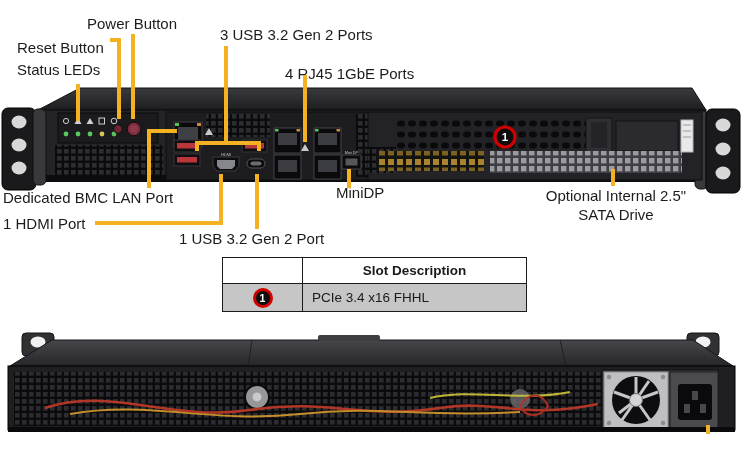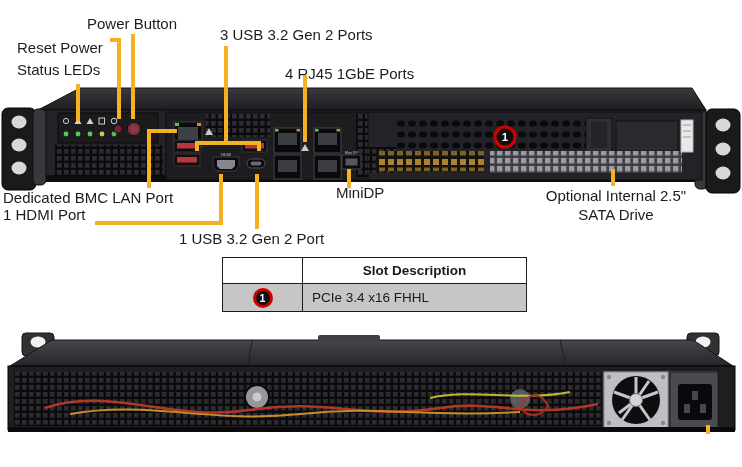--- a/index.html
+++ b/index.html
@@ -9,21 +9,21 @@
   .lbl{position:absolute;z-index:4;font-size:15px;line-height:17px;white-space:nowrap;color:#1c1c1c;}
   .cl{position:absolute;z-index:5;background:#F4B223;}
   
   #lbl-power{left:87px;top:15px;}
   #lbl-reset{left:17px;top:39px;}
   #lbl-status{left:17px;top:61px;}
   #lbl-usb3{left:220px;top:26px;}
   #lbl-rj45{left:285px;top:56px;margin-top:9px;}
   
   #lbl-bmc{left:3px;top:189px;}
-  #lbl-hdmi{left:3px;top:206px;}
+  #lbl-hdmi{left:3px;top:215px;}
   #lbl-usb1{left:179px;top:230px;}
   #lbl-minidp{left:336px;top:184px;}
   #lbl-sata{left:538px;top:186px;width:156px;text-align:center;white-space:normal;line-height:19px;}
   #lbl-psu{left:443px;top:436px;font-size:15.5px;}
   
   #ln-status{left:76px;top:84px;width:4px;height:37px;}
   #ln-reset-nub{left:110px;top:38px;width:11px;height:4px;}
   #ln-reset{left:117px;top:38px;width:4px;height:81px;}
   #ln-power{left:131px;top:34px;width:4px;height:85px;}
   #ln-usb3-v{left:224px;top:46px;width:4px;height:98px;}
@@ -295,21 +295,21 @@
   <div class="cl" id="ln-bmc-h"></div>
   <div class="cl" id="ln-bmc-v"></div>
   <div class="cl" id="ln-hdmi-v"></div>
   <div class="cl" id="ln-hdmi-h"></div>
   <div class="cl" id="ln-usbc-v"></div>
   <div class="cl" id="ln-minidp"></div>
   <div class="cl" id="ln-sata"></div>
   <div class="cl" id="ln-psu"></div>
 
   <div class="lbl" id="lbl-power">Power Button</div>
-  <div class="lbl" id="lbl-reset">Reset Power</div>
+  <div class="lbl" id="lbl-reset">Reset Button</div>
   <div class="lbl" id="lbl-status">Status LEDs</div>
   <div class="lbl" id="lbl-usb3">3 USB 3.2 Gen 2 Ports</div>
   <div class="lbl" id="lbl-rj45">4 RJ45 1GbE Ports</div>
   <div class="lbl" id="lbl-bmc">Dedicated BMC LAN Port</div>
   <div class="lbl" id="lbl-hdmi">1 HDMI Port</div>
   <div class="lbl" id="lbl-usb1">1 USB 3.2 Gen 2 Port</div>
   <div class="lbl" id="lbl-minidp">MiniDP</div>
   <div class="lbl" id="lbl-sata">
     <span>Optional Internal 2.5"</span><br>
     <span>SATA Drive</span>

